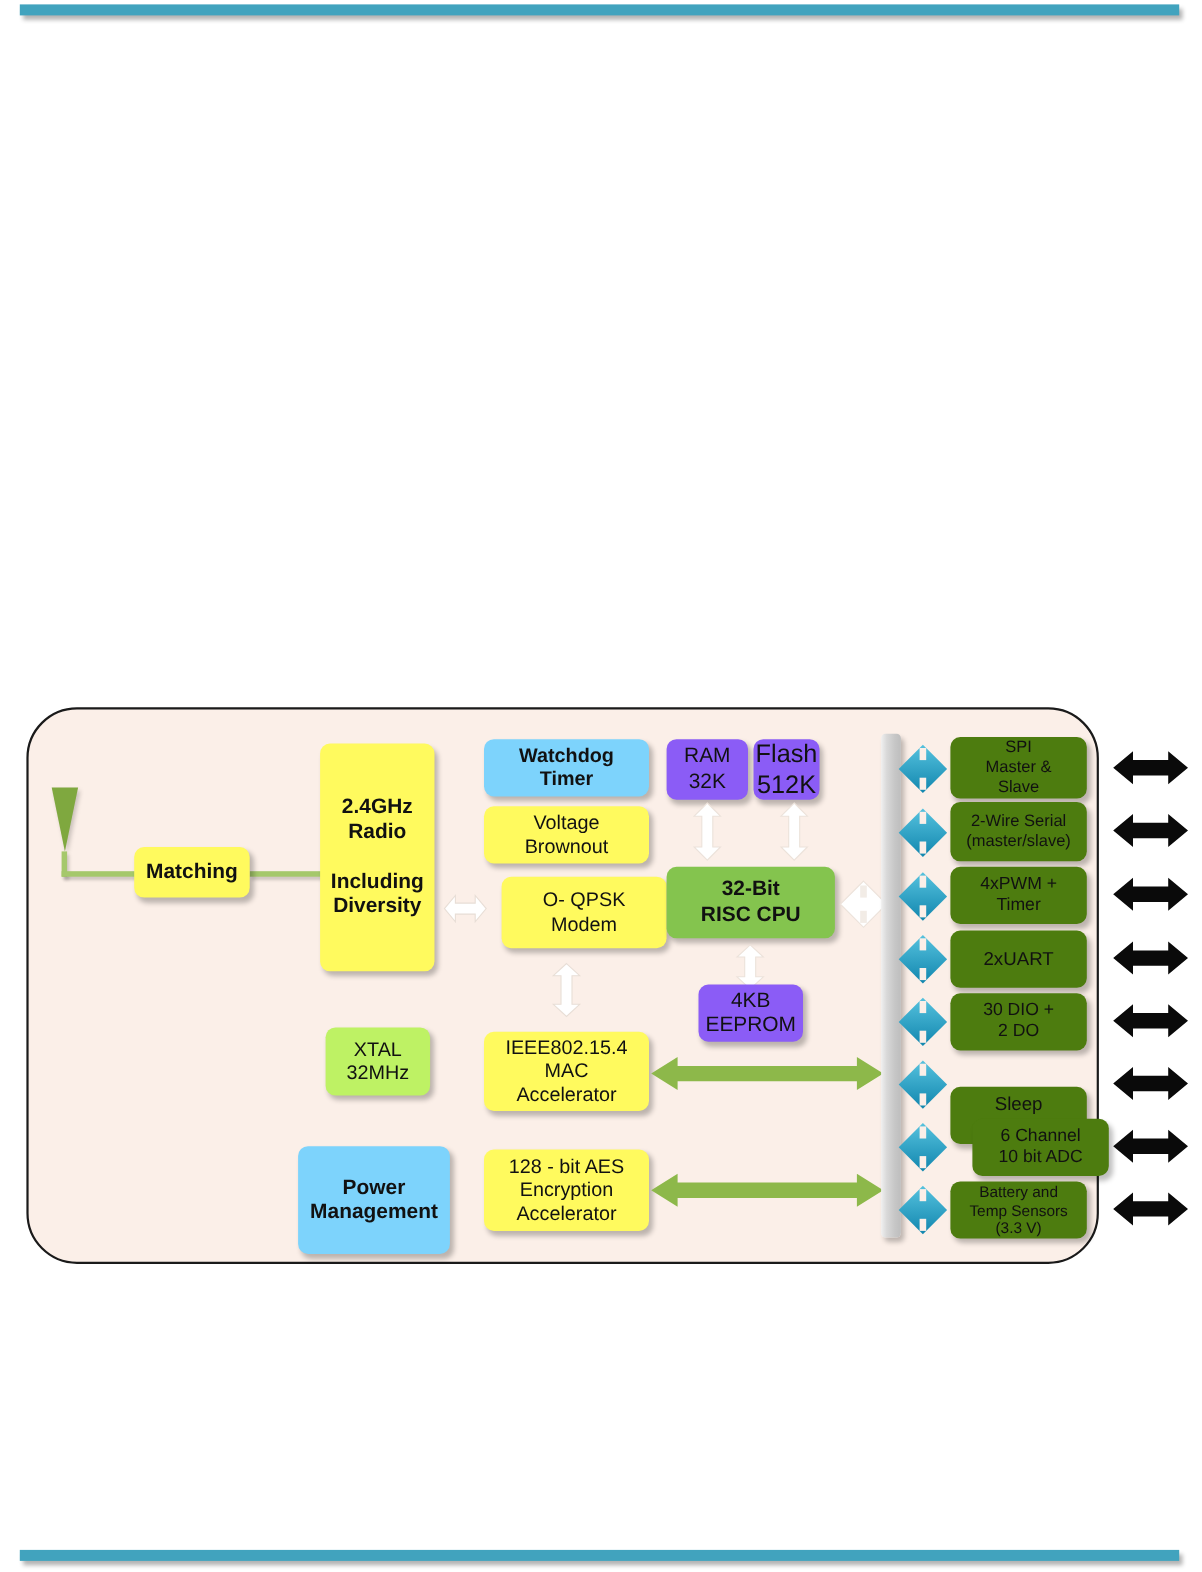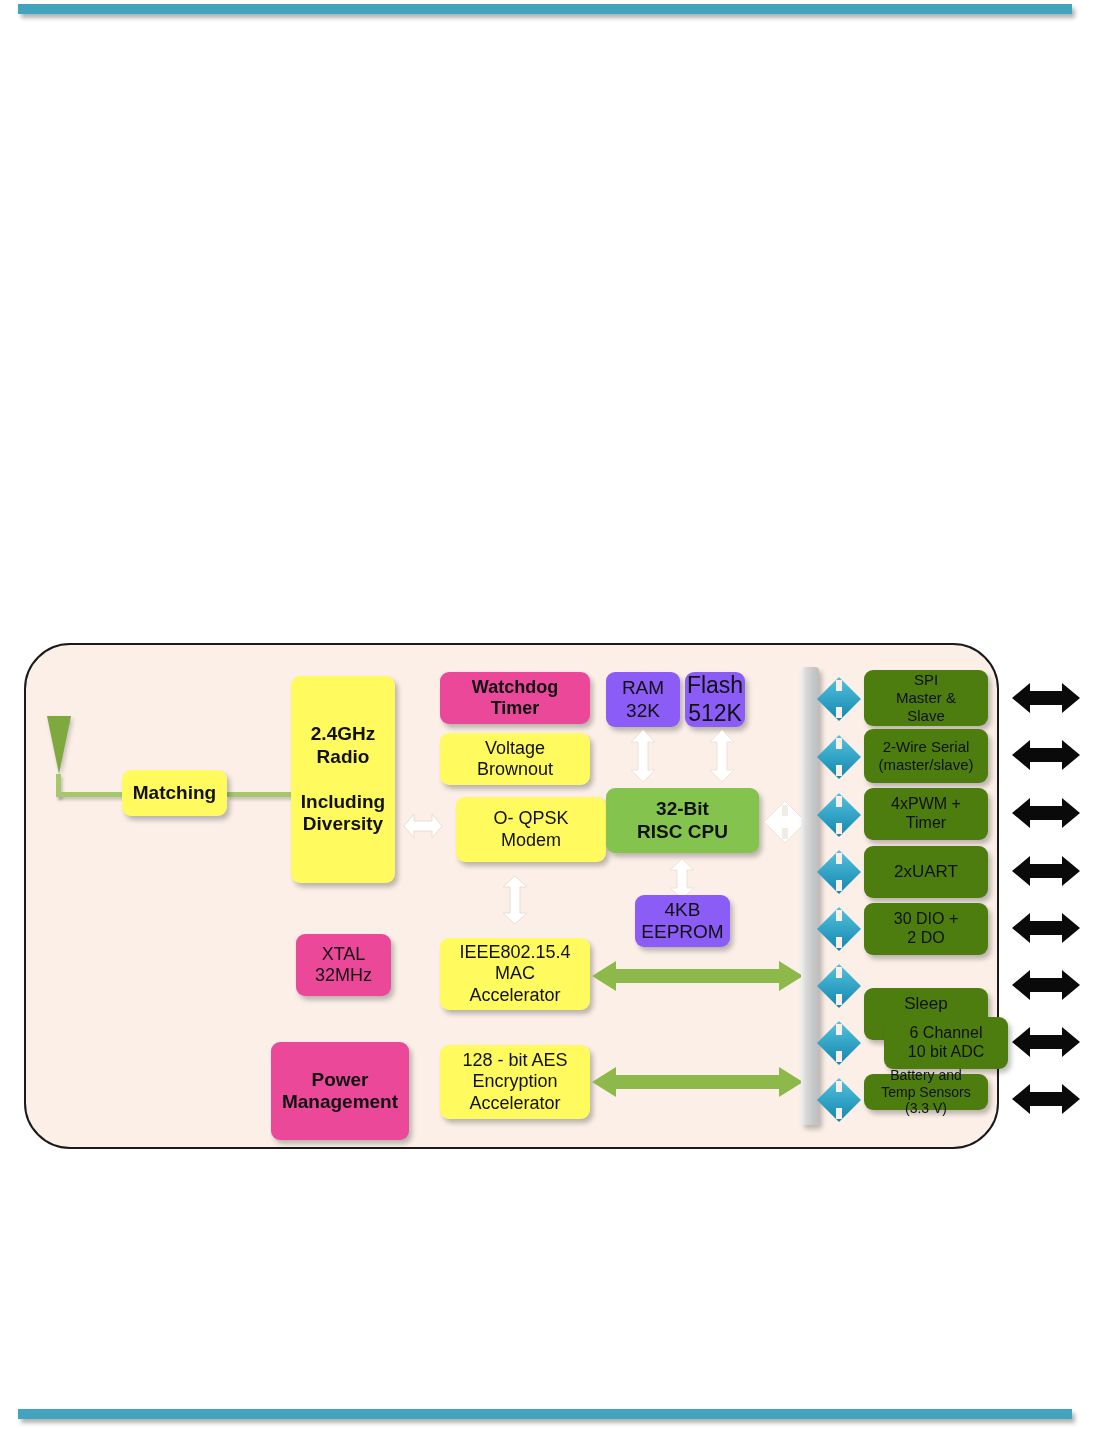--- a/index.html
+++ b/index.html
@@ -34,25 +34,25 @@
     position: absolute;
     border-radius: 9px;
     display: flex; align-items: center; justify-content: center;
     text-align: center;
     line-height: 1.18;
     box-shadow: 3px 4px 5px rgba(0,0,0,0.25);
     white-space: pre-line;
     padding: 2px 4px;
   }
   .blk.yellow   { background: #FFFA5E; color: #111; }
-  .blk.olive    { background: #ec4899; color: #111; font-weight: bold; }
+  .blk.olive    { background: #7dd3fc; color: #111; font-weight: bold; }
   .blk.bluegray { background: #8b5cf6; color: #111; }
   .blk.green    { background: #84C44E; color: #111; font-weight: bold; }
   .blk.blue     { background: #4d7c0f; color: #111; }
-  .blk.palegreen{ background: #ec4899; color: #111; }
+  .blk.palegreen{ background: #bef264; color: #111; }
   .blk.bold     { font-weight: bold; }
 
   
   .ant-tri {
     position: absolute; width: 0; height: 0;
     border-left: 12px solid transparent;
     border-right: 12px solid transparent;
     border-top: 58px solid #7FA83F;
     filter: drop-shadow(2px 3px 2px rgba(0,0,0,0.20));
   }
@@ -337,21 +337,21 @@
           <linearGradient id="tg8" x1="0" y1="0" x2="0" y2="1">
         <stop offset="0%" stop-color="#56C2DE"></stop>
             <stop offset="100%" stop-color="#1186AE"></stop>
           </linearGradient>
         </defs>
       <path d="M23 1 L45 23 L23 45 L1 23 Z" fill="url(#tg8)"></path>
       <rect x="20" y="4" width="6" height="11" fill="#FBEFE8"></rect>
       <rect x="20" y="31" width="6" height="11" fill="#FBEFE8"></rect>
     </svg>
   </div>
-  <div class="blk blue" style="left:864px; top:1074px; width:124px; height:36px; font-size:14px;">Battery and
+  <div class="blk blue" style="left:864px; top:1074px; width:124px; height:52px; font-size:14px;">Battery and
 Temp Sensors
 (3.3 V)</div>
   <div class="ext-arrow" style="left:1010px; top:1080px;">
     <svg width="72" height="38" viewBox="0 0 72 38">
       <path d="M2 19 L20 4 L20 12 L52 12 L52 4 L70 19 L52 34 L52 26 L20 26 L20 34 Z" fill="#0a0a0a"></path>
     </svg>
   </div>
 
 </div>
 

